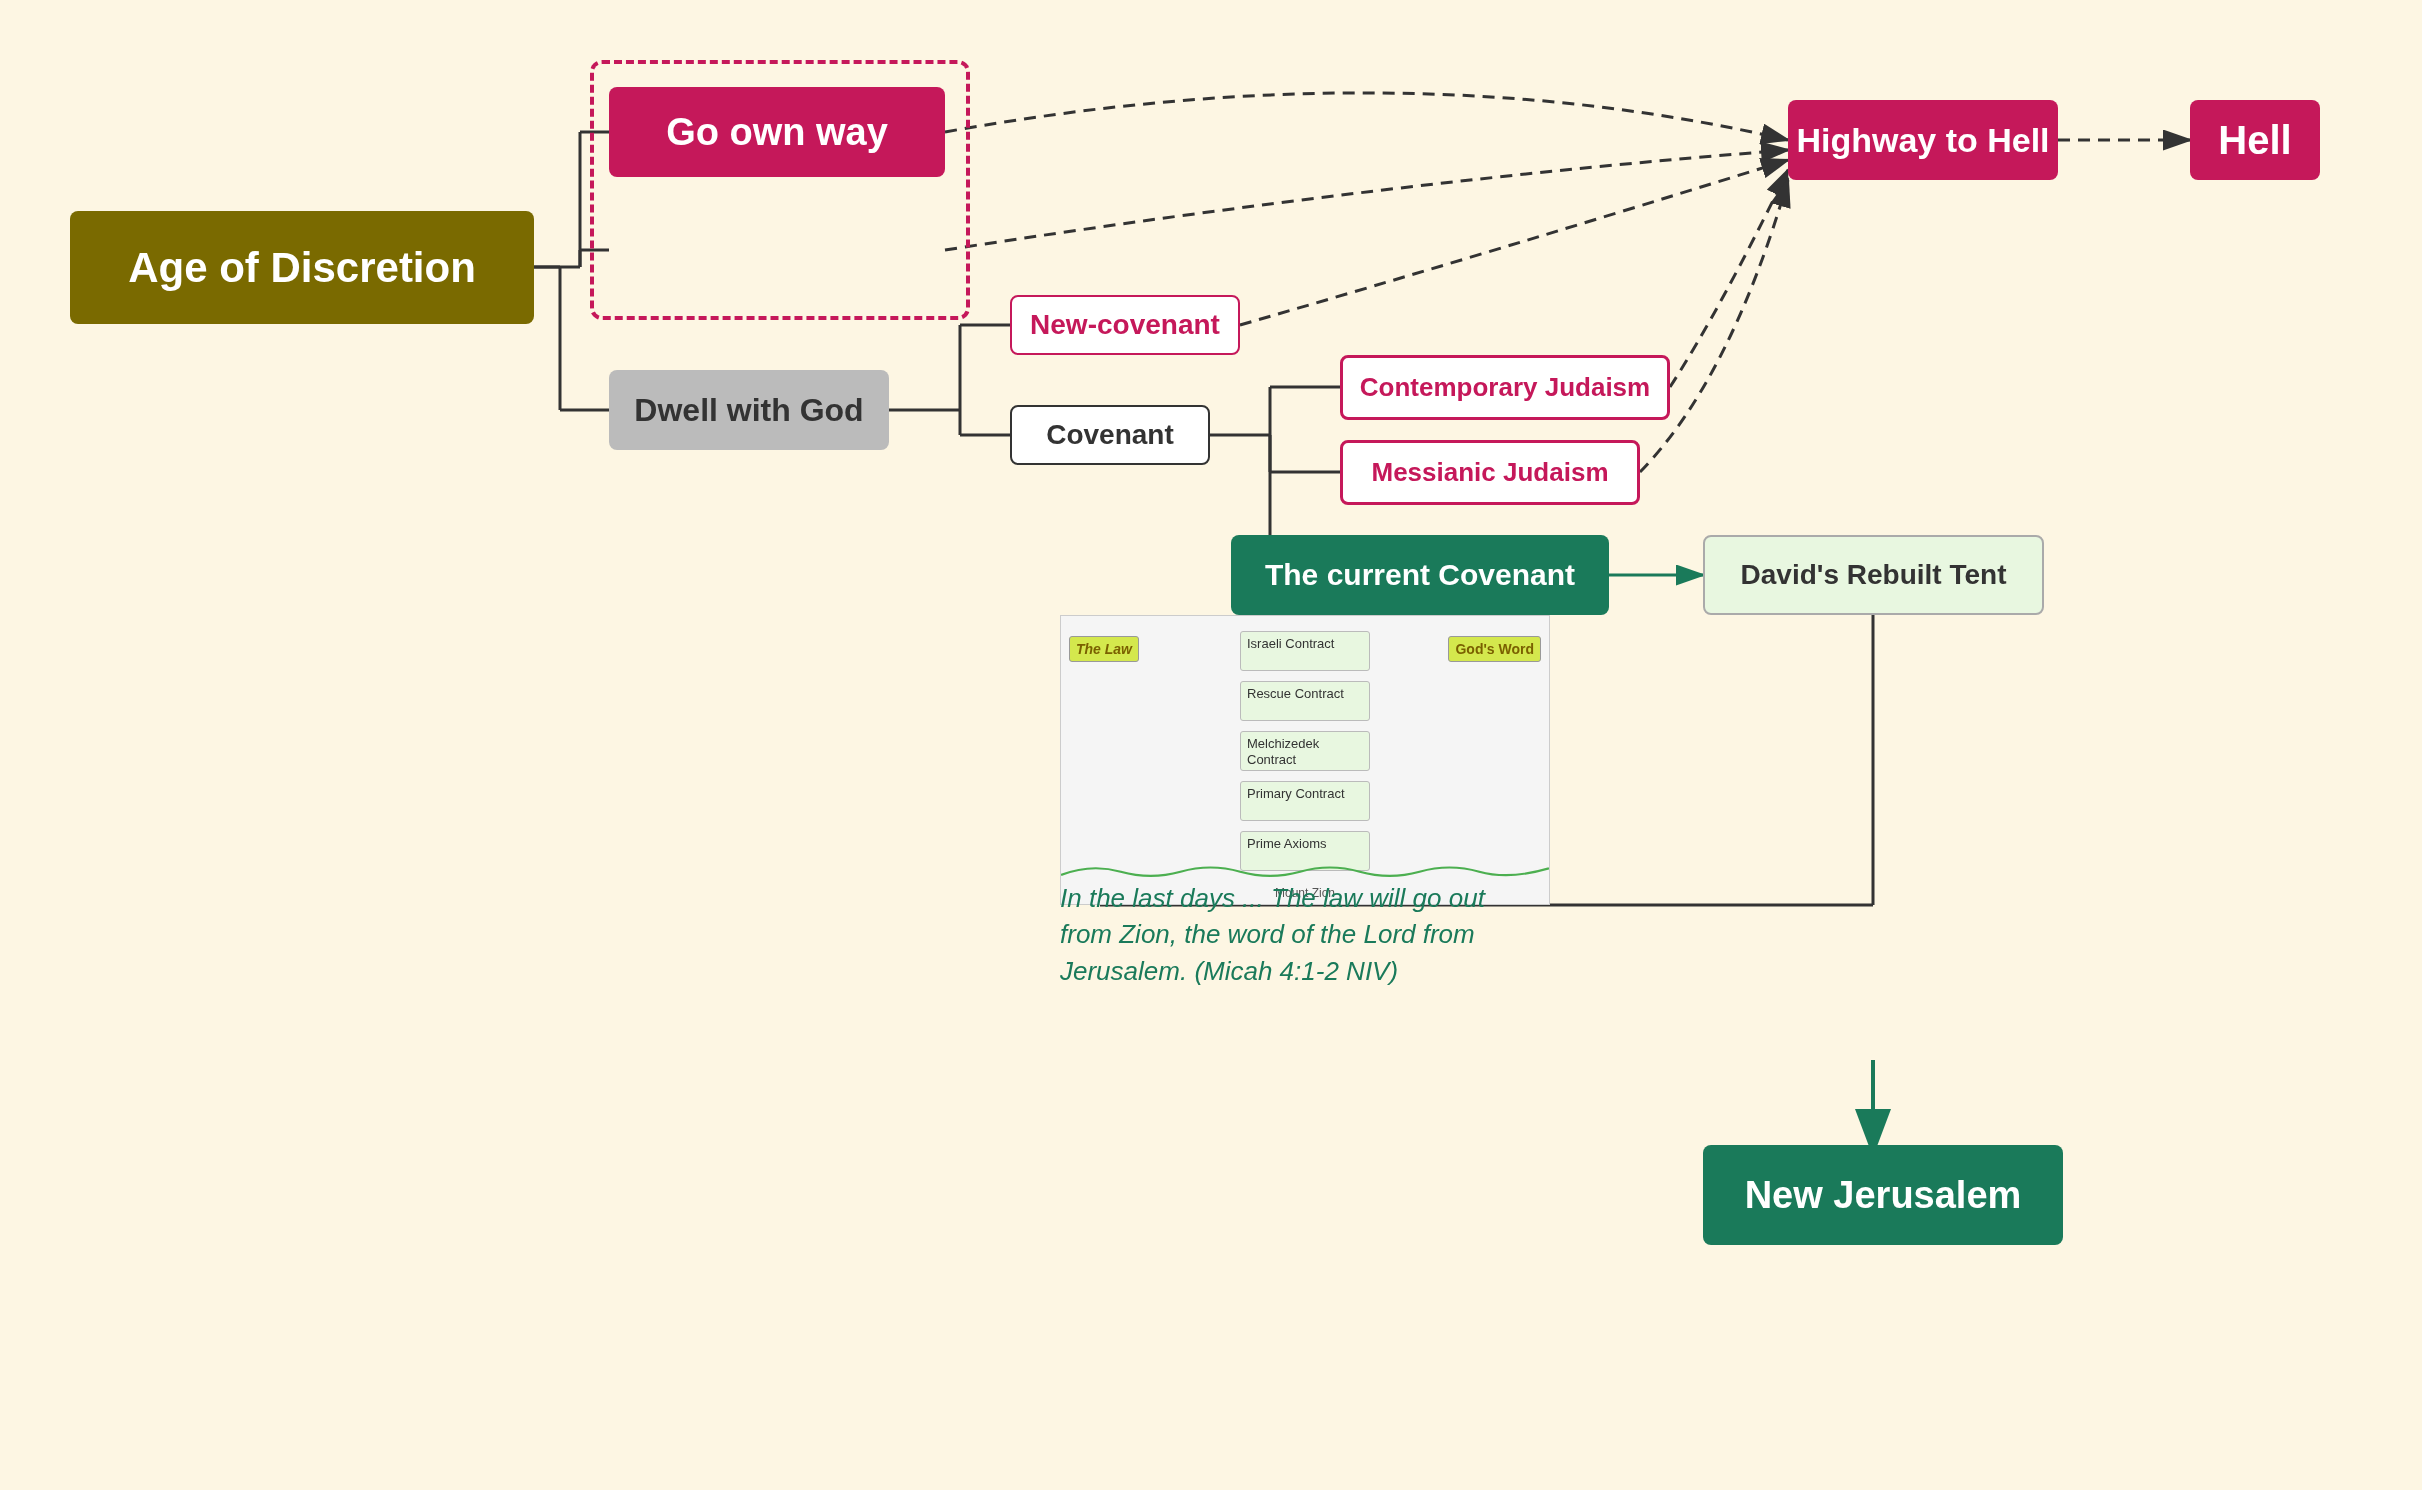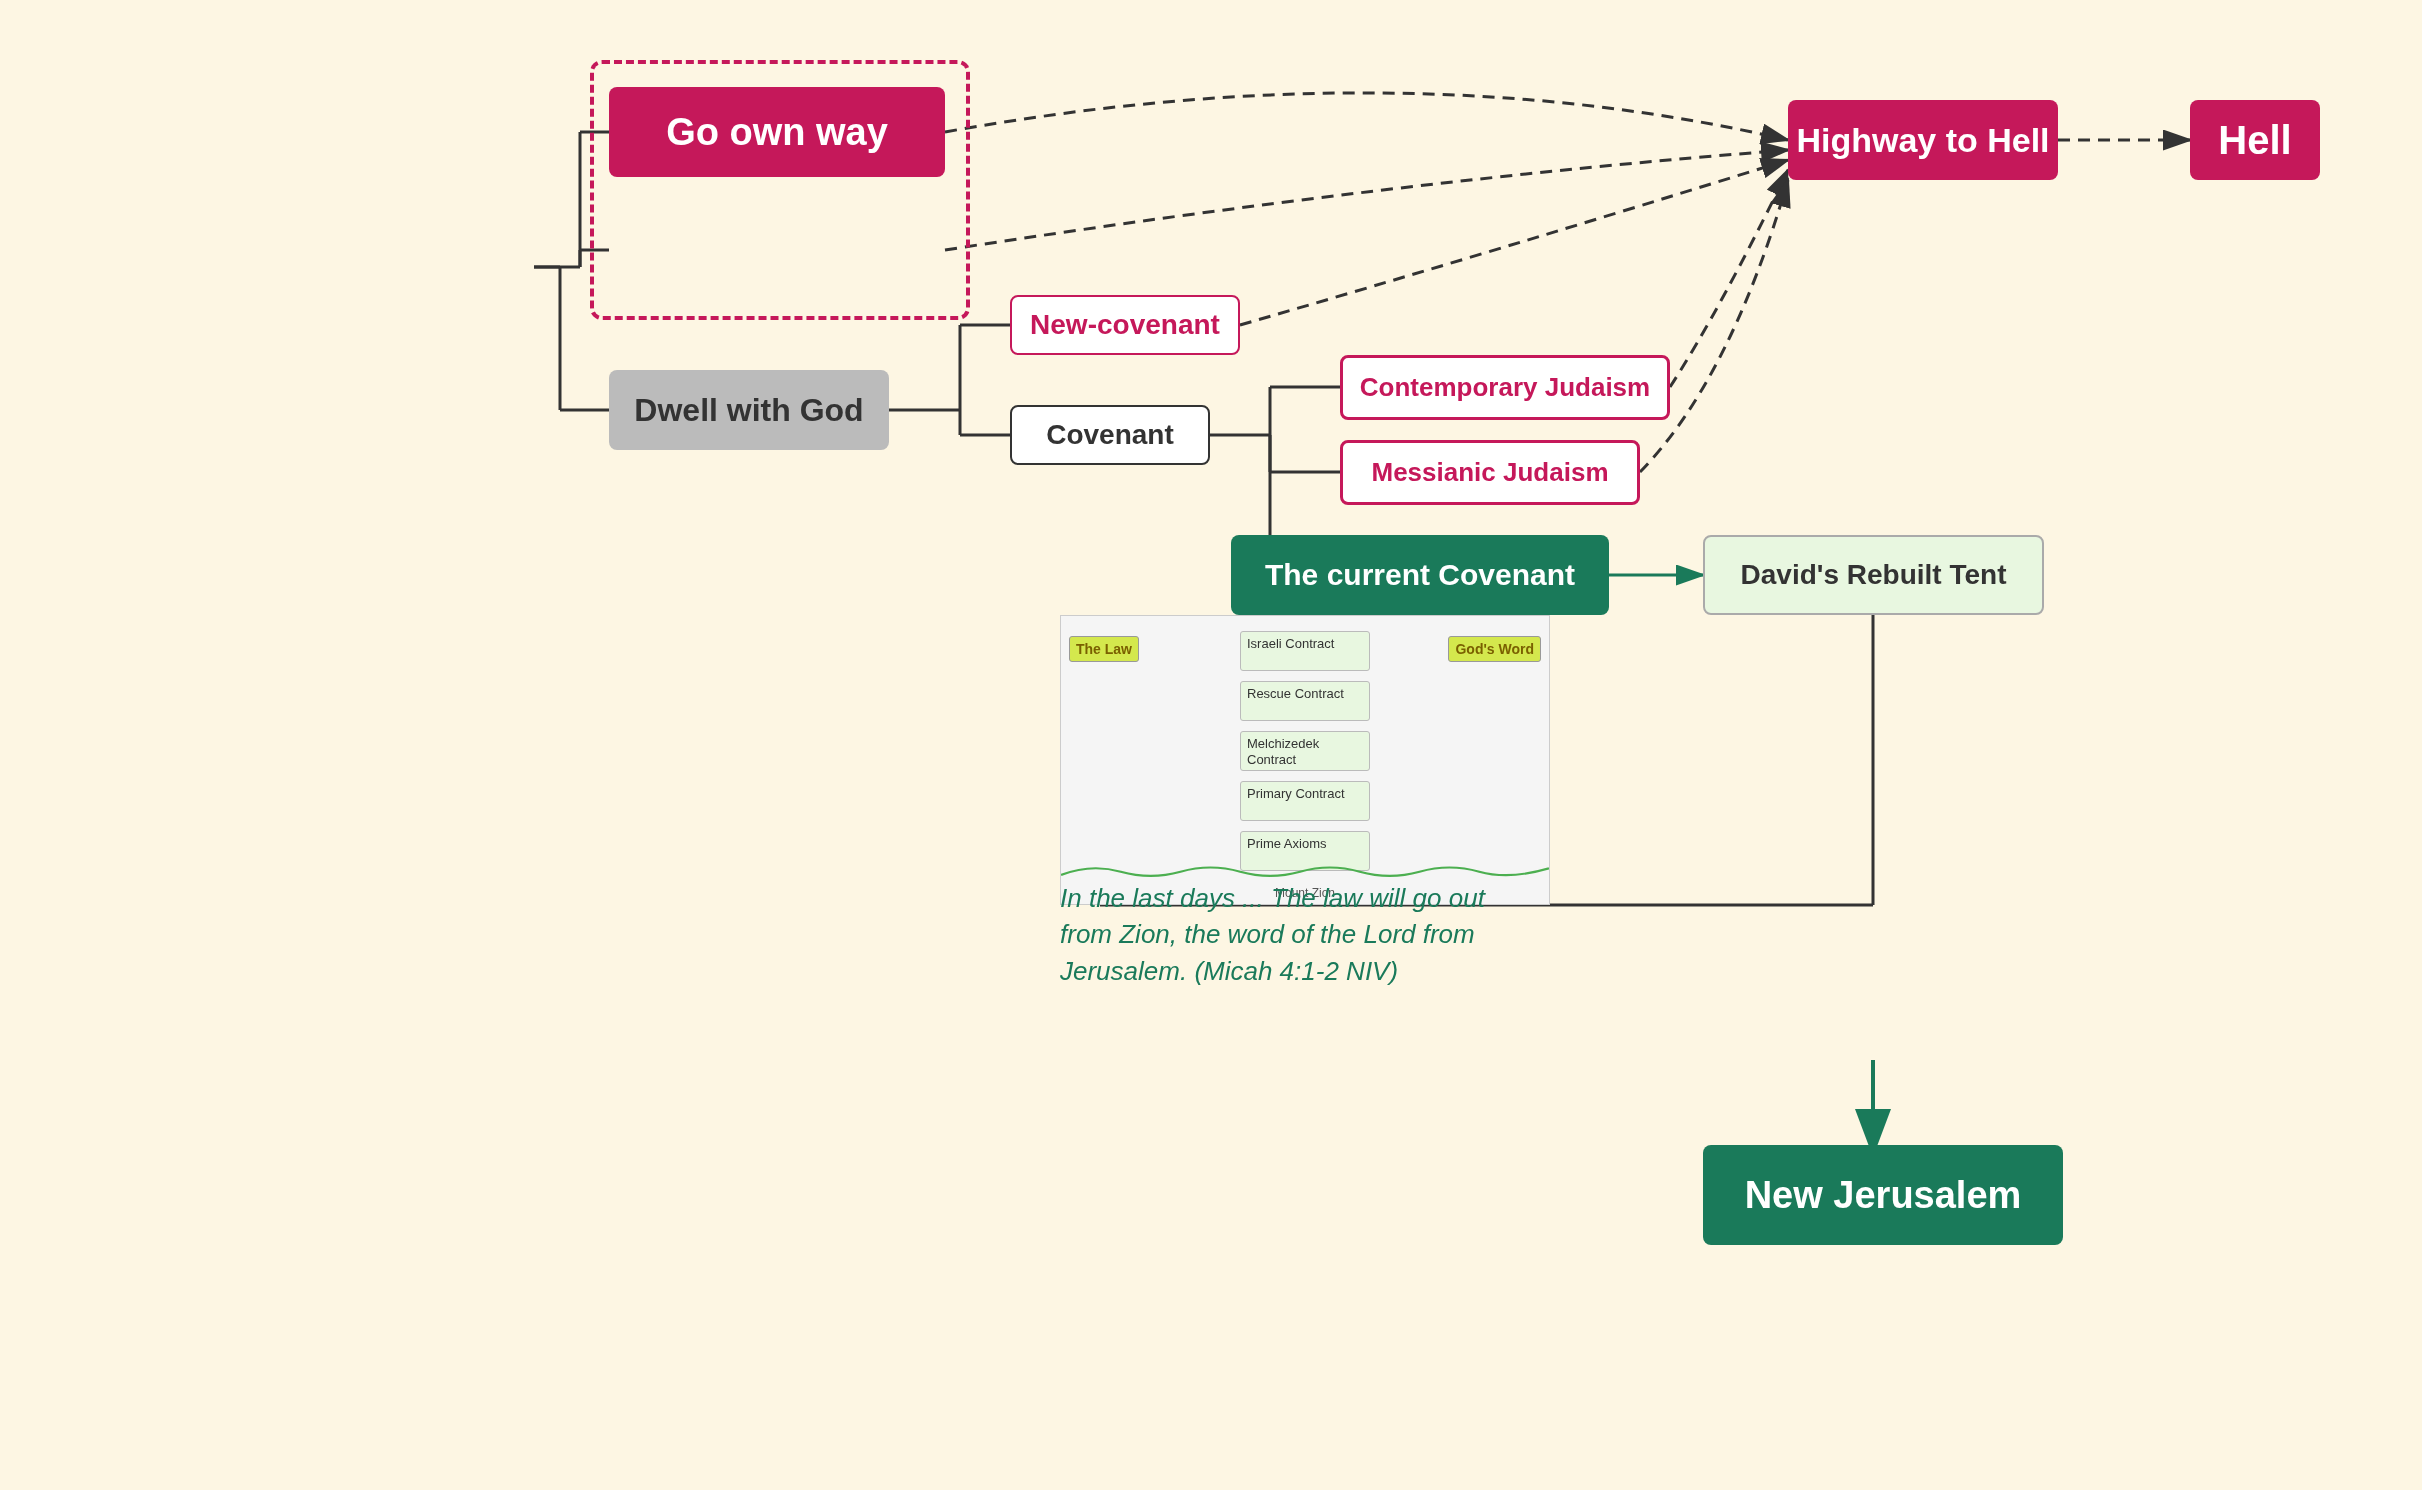--- a/index.html
+++ b/index.html
@@ -186,20 +186,21 @@
     .mz-the-law {
       position: absolute;
       left: 8px; top: 20px;
       background: #d4e84d;
       color: #7a6000;
       font-size: 14px;
       font-weight: bold;
       padding: 4px 6px;
       border: 1px solid #999;
       border-radius: 3px;
+      font-style: italic;
     }
     .mz-gods-word {
       position: absolute;
       right: 8px; top: 20px;
       background: #d4e84d;
       color: #7a6000;
       font-size: 14px;
       font-weight: bold;
       padding: 4px 6px;
       border: 1px solid #999;
@@ -291,20 +292,21 @@
       </marker>
       <marker id="greenArrow" markerWidth="10" markerHeight="7" refX="9" refY="3.5" orient="auto">
         <polygon points="0 0, 10 3.5, 0 7" fill="#1a7a5a"></polygon>
       </marker>
       <marker id="greenArrow2" markerWidth="12" markerHeight="9" refX="9" refY="4.5" orient="auto">
         <polygon points="0 0, 12 4.5, 0 9" fill="#1a7a5a"></polygon>
       </marker>
     </defs>
   </svg>
 
+  <div class="node age-of-discretion">Age of Discretion</div>
 
   <div class="dashed-group"></div>
 
   <div class="node go-own-way">Go own way</div>
 
 
   <div class="node dwell-with-god">Dwell with God</div>
 
   <div class="node new-covenant">New-covenant</div>
 

